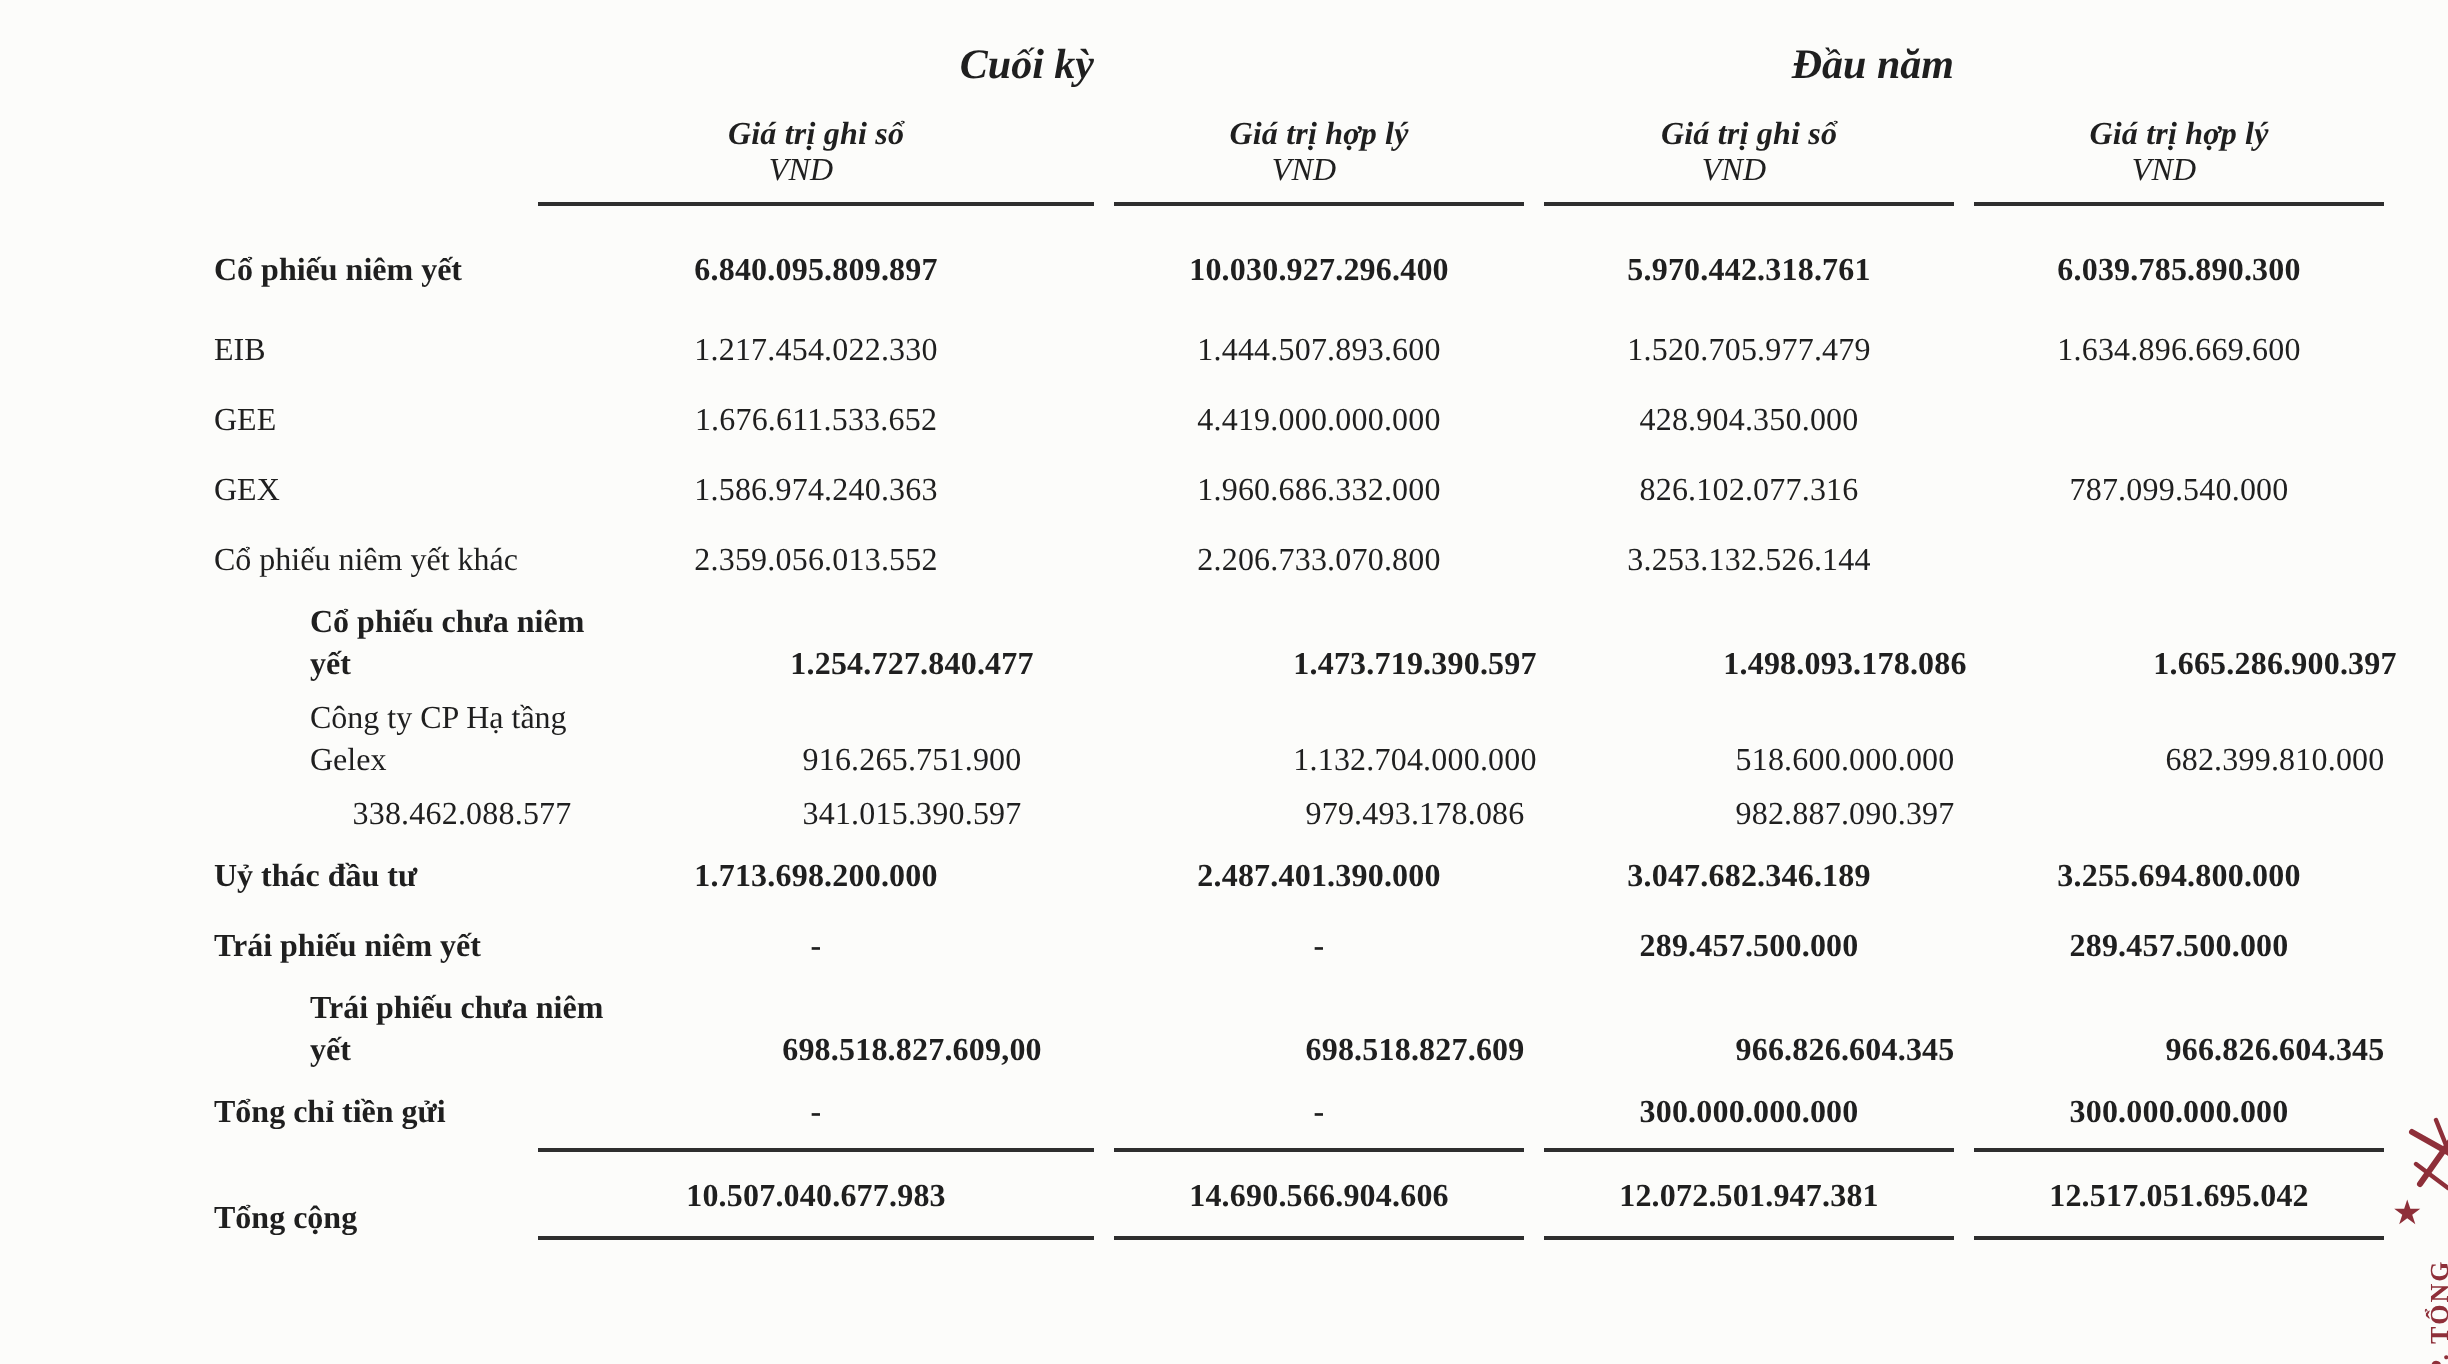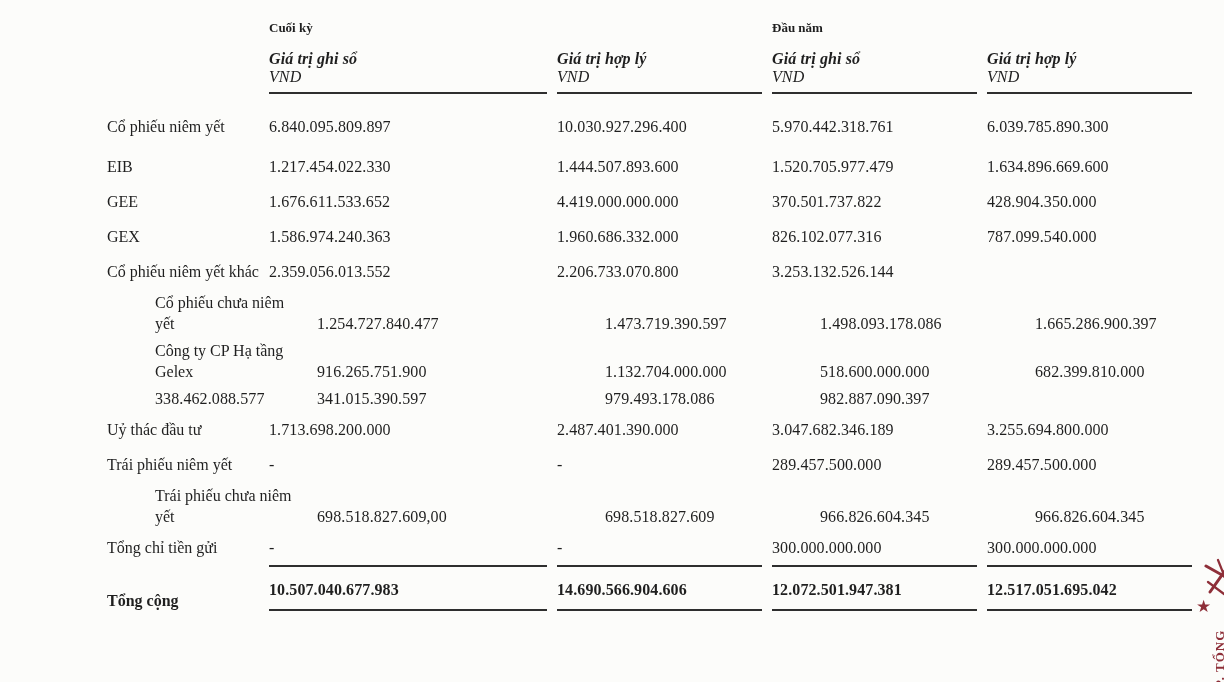--- a/index.html
+++ b/index.html
@@ -24,30 +24,31 @@
     padding-left:107px;
     padding-top:10px;
   }
   .grid{
     display:grid;
     grid-template-columns:152px 278px 205px 205px 205px;
     column-gap:10px;
     align-items:end;
   }
   .cell{min-width:0;}
-  .num{text-align:left;font-variant-numeric:tabular-nums;letter-spacing:.1px;}
+  .num{text-align:center;font-variant-numeric:tabular-nums;letter-spacing:.1px;}
   .label{padding-right:4px;line-height:21px;}
   .nowrap{white-space:nowrap;overflow:visible;}
 
   
   .group-row{padding-top:10px;}
   .group-label{
-    text-align:left;
-    font-weight:bold;
-    font-size:13px;
+    text-align:right;
+    font-style:italic;
+    font-weight:bold;
+    font-size:21px;
   }
   .g1{grid-column:2/3;}
   .g2{grid-column:4/5;}
   .sub-row{margin-top:14px;}
   .sub-row .num{
     font-style:italic;
     font-weight:bold;
     font-size:16px;
   }
   .vnd-row{}
@@ -57,21 +58,21 @@
     border-bottom:2px solid var(--rule);
   }
 
   
   .tbody{margin-top:14px;}
   .row{padding:7px 0;}
   .row .num{line-height:21px;}
   .row.first-bold{padding:8px 0;margin-bottom:4px;}
   .row.twoline{padding:3px 0;margin-left:48px;}
   .row.bold .label,
-  .row.bold .num{font-weight:normal;}
+  .row.bold .num{font-weight:bold;}
   .row.total{padding:0;margin-top:0;}
   .row.total .num{
     border-top:2px solid var(--rule);
     border-bottom:2px solid var(--rule);
     padding:12px 0 9px 0;
     font-weight:bold;
   }
   .row.total .label{font-weight:bold;padding-top:8px;}
 
   
@@ -142,21 +143,20 @@
     <div class="cell label">EIB</div>
     <div class="cell num">1.217.454.022.330</div>
     <div class="cell num">1.444.507.893.600</div>
     <div class="cell num">1.520.705.977.479</div>
     <div class="cell num">1.634.896.669.600</div>
   </div>
       <div class="grid row">
     <div class="cell label">GEE</div>
     <div class="cell num">1.676.611.533.652</div>
     <div class="cell num">4.419.000.000.000</div>
-    <div class="cell num">370.501.737.822</div>
     <div class="cell num">428.904.350.000</div>
   </div>
       <div class="grid row">
     <div class="cell label">GEX</div>
     <div class="cell num">1.586.974.240.363</div>
     <div class="cell num">1.960.686.332.000</div>
     <div class="cell num">826.102.077.316</div>
     <div class="cell num">787.099.540.000</div>
   </div>
       <div class="grid row">

